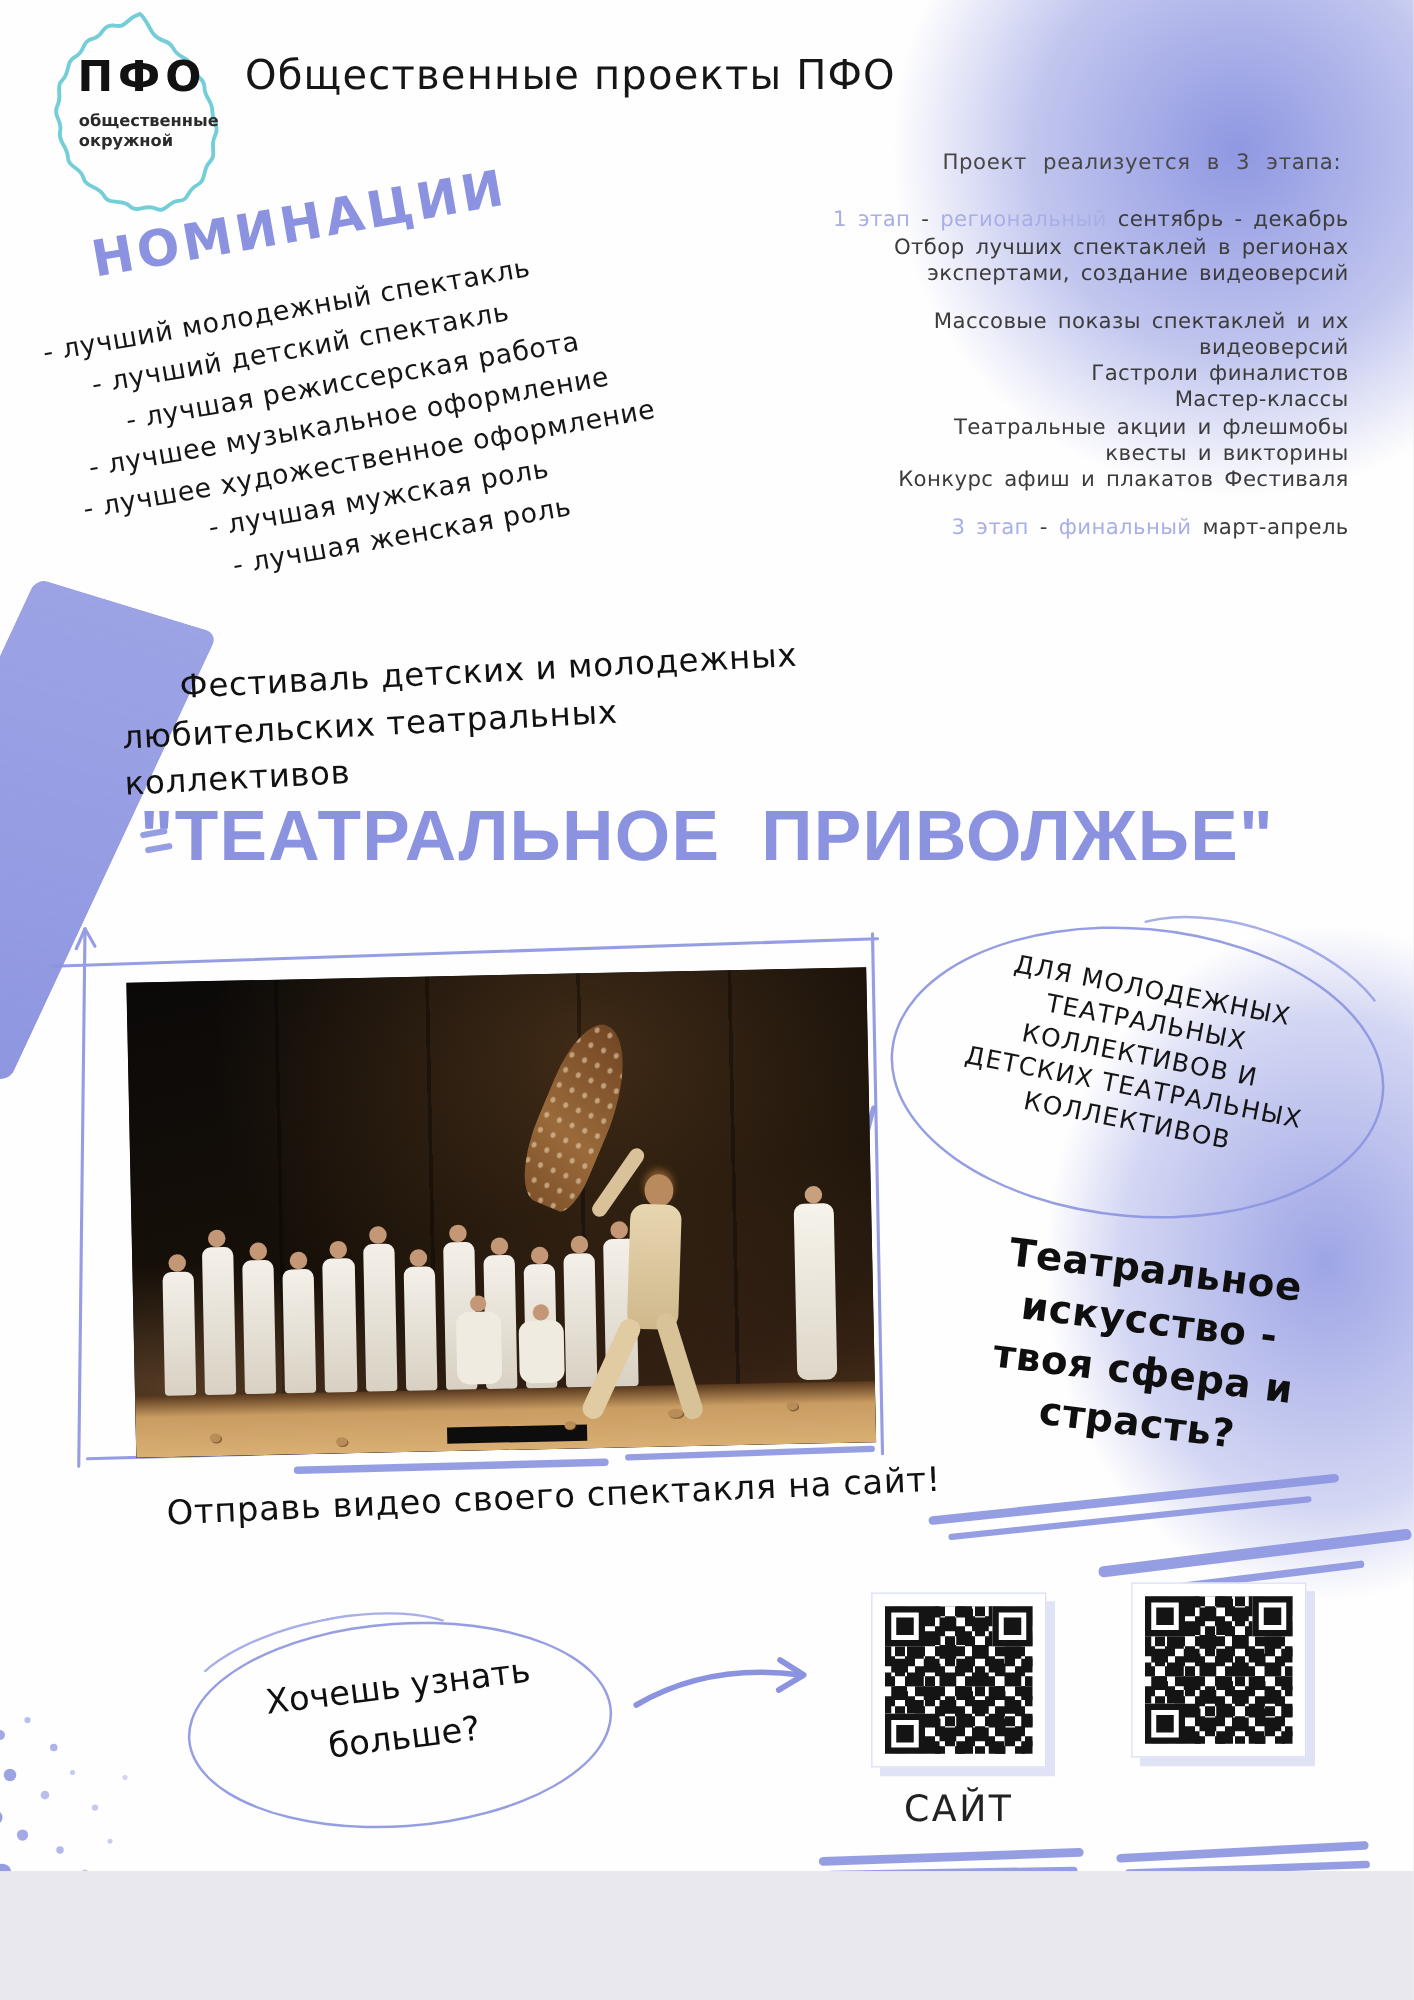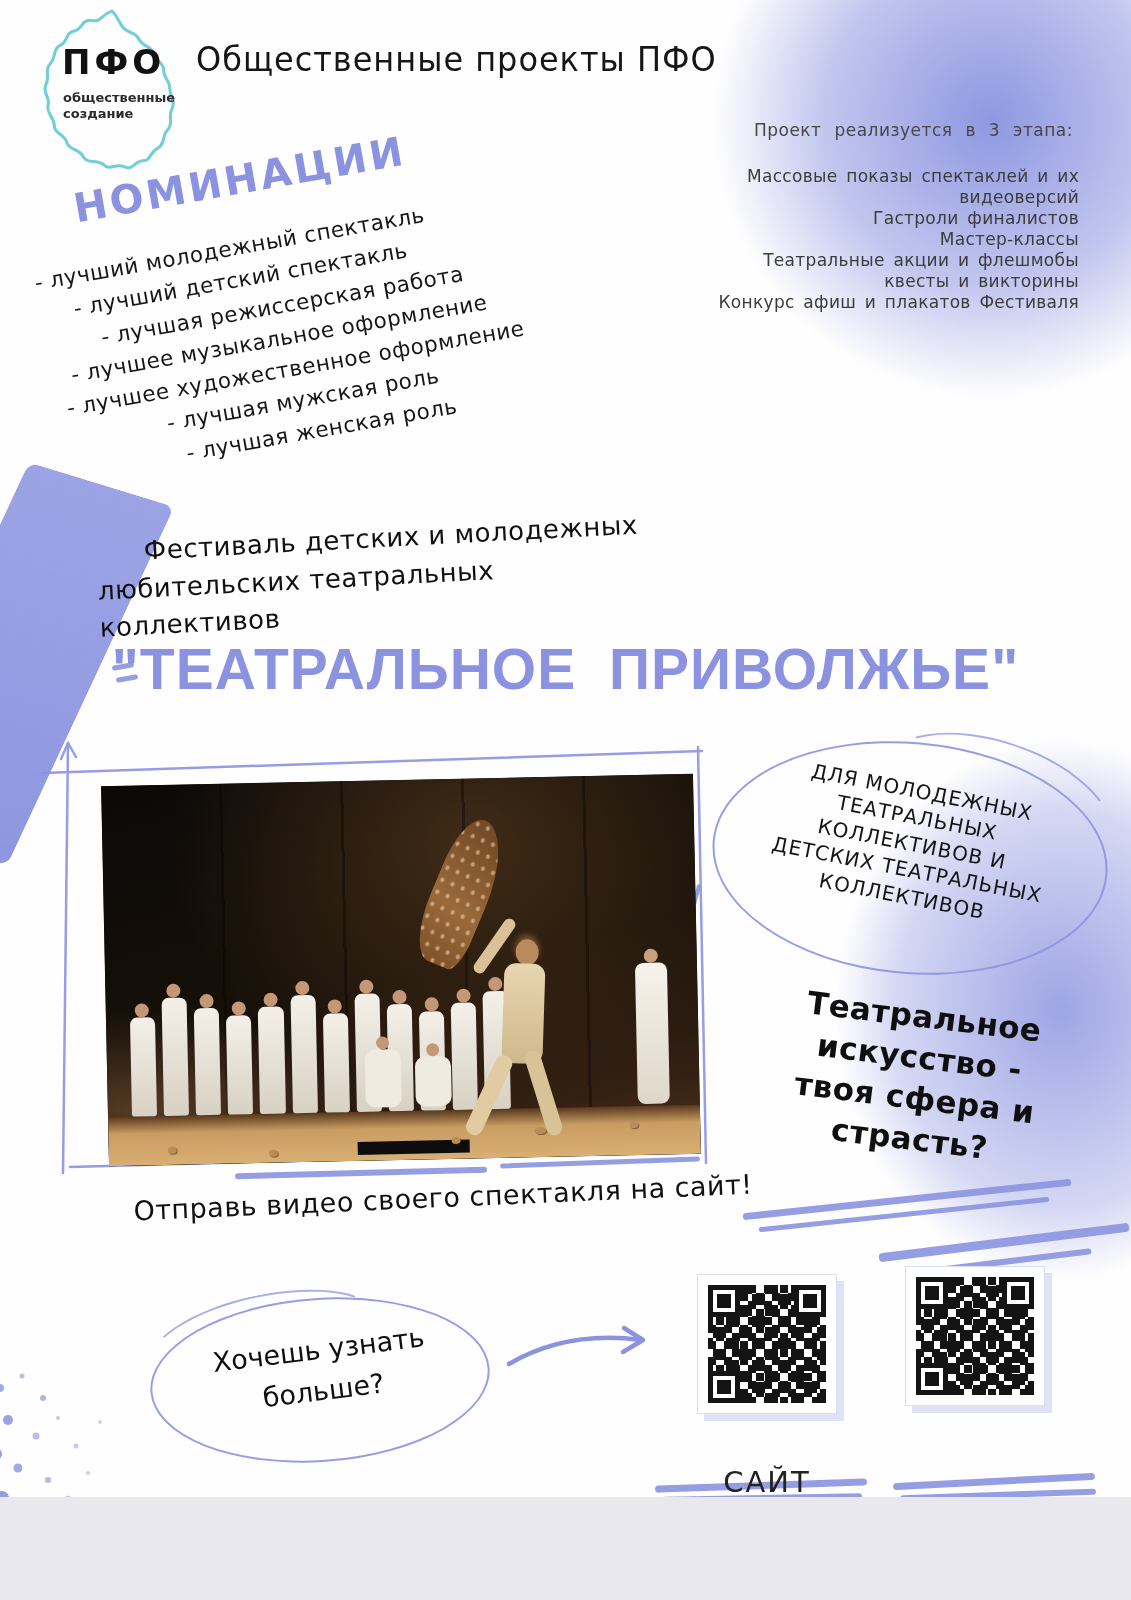--- a/index.html
+++ b/index.html
@@ -125,21 +125,21 @@
     box-shadow:7px 7px 0 rgba(170,175,232,.35);z-index:2;}
   .qr{position:relative;width:118px;height:118px;background:
     repeating-conic-gradient(#141414 0 25%,transparent 0 50%) 0 0/16px 16px,
     repeating-conic-gradient(#141414 0 25%,transparent 0 50%) 5px 9px/26px 22px,#fff;}
   .qr .f{position:absolute;width:32px;height:32px;background:#fff;border:5px solid #141414;box-sizing:border-box;}
   .qr .f::after{content:"";position:absolute;inset:4px;background:#141414;}
   .f.tl{top:0;left:0;}.f.tr{top:0;right:0;}.f.bl{bottom:0;left:0;}
   #qr-site{left:697px;top:1274px;}
   #qr-vk{left:905px;top:1266px;}
   .qr-label{position:absolute;text-align:center;font-size:29px;letter-spacing:2px;color:#222;z-index:2;
-    font-family:"DejaVu Sans",sans-serif;margin-top:35px;}
+    font-family:"DejaVu Sans",sans-serif;}
   #qr-site-label{left:672px;top:1430px;width:190px;}
   #qr-vk-label{left:868px;top:1424px;width:220px;}
 
   
   #footer-contact{left:134px;top:1506px;font-size:27px;letter-spacing:.5px;color:#0f0f0f;z-index:2;
     transform:rotate(-.5deg);}
 </style>
 </head>
 <body>
 
@@ -185,38 +185,54 @@
 
   <svg id="logo" class="abs" viewBox="0 0 150 160">
     <path d="M76,5 C64,9 66,16 56,14 C46,13 48,22 40,24 C30,26 34,34 26,38 C18,42 22,50 16,56
              C10,62 16,68 12,76 C8,84 16,88 14,96 C12,104 20,108 20,116 C20,124 30,124 32,132
              C34,140 44,138 48,146 C52,154 62,148 68,154 C74,160 80,152 88,156 C96,160 98,150 106,150
              C114,150 112,142 120,138 C128,134 124,126 130,120 C136,114 130,108 134,100 C138,92 132,88 132,80
              C132,72 126,70 126,62 C126,54 118,54 116,46 C114,38 106,40 102,32 C98,24 92,28 86,20 C82,14 80,8 76,5 Z" fill="none" stroke="#74ced7" stroke-width="3" stroke-linejoin="round"></path>
   </svg>
   <div id="logo-acronym" class="abs">ПФО</div>
   <div id="logo-caption" class="abs pre">общественные
-создание</div>
+окружной</div>
   <div id="header-title" class="abs">Общественные проекты ПФО</div>
 
   <div id="stages" class="abs">
     <div id="stages-heading">Проект реализуется в 3 этапа:</div>
 
+    <div class="stage">
+      <div class="stage-head">
+        <span class="acc">1 этап</span>
+        <span>-</span>
+        <span class="acc">региональный</span>
+        <span>сентябрь - декабрь</span>
+      </div>
+      <div class="pre">Отбор лучших спектаклей в регионах
+экспертами, создание видеоверсий</div>
+    </div>
 
     <div class="stage">
       <div class="pre">Массовые показы спектаклей и их
 видеоверсий
 Гастроли финалистов
 Мастер-классы
 Театральные акции и флешмобы
 квесты и викторины
 Конкурс афиш и плакатов Фестиваля</div>
     </div>
 
     <div class="stage">
+      <div class="stage-head">
+        <span class="acc">3 этап</span>
+        <span>-</span>
+        <span class="acc">финальный</span>
+        <span>март-апрель</span>
+      </div>
     </div>
   </div>
 
   <div id="nom-title" class="abs">НОМИНАЦИИ</div>
   <div id="nom-list" class="abs">
     <div>- лучший молодежный спектакль</div>
     <div>- лучший детский спектакль</div>
     <div>- лучшая режиссерская работа</div>
     <div>- лучшее музыкальное оформление</div>
     <div>- лучшее художественное оформление</div>

